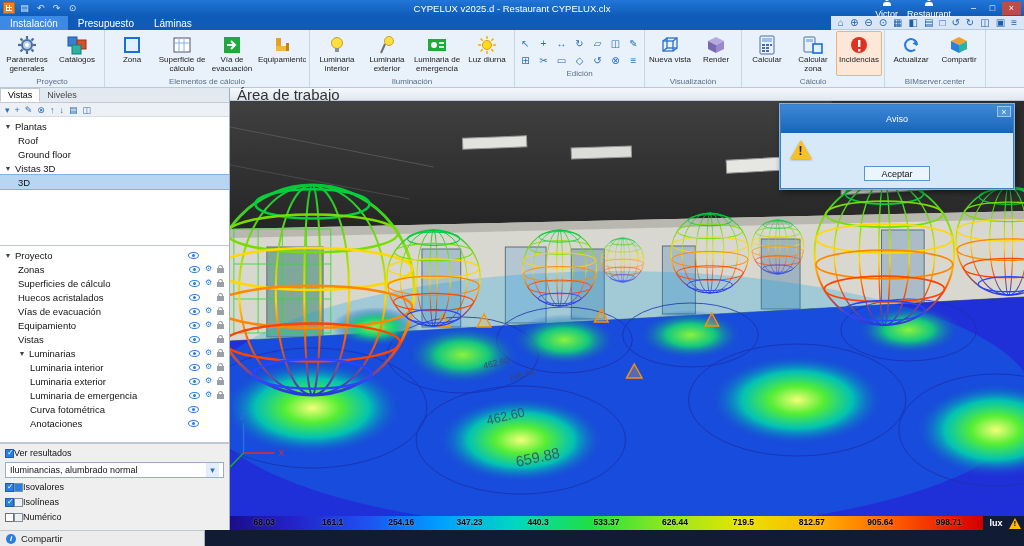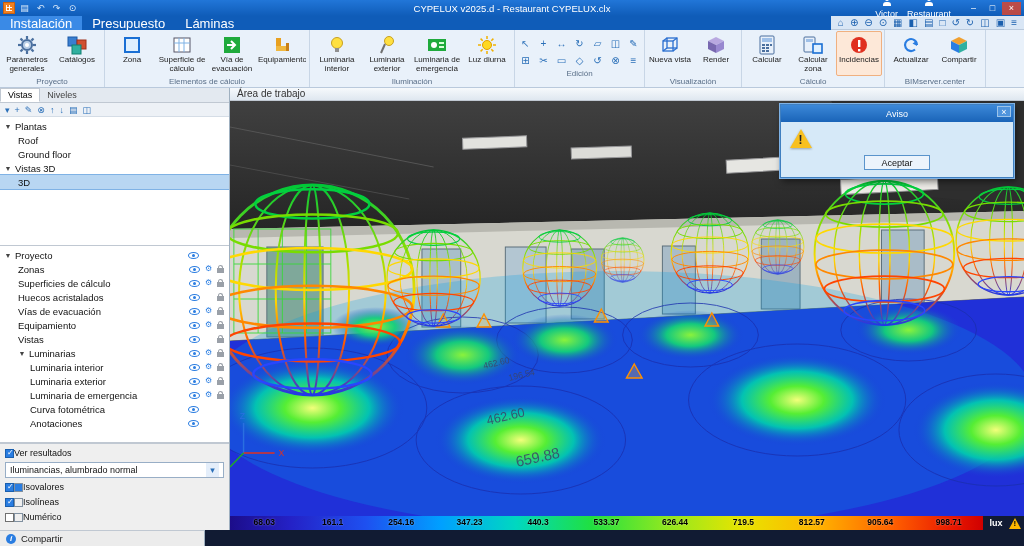--- a/index.html
+++ b/index.html
@@ -18,21 +18,21 @@
   .chip { display:flex; align-items:center; gap:3px;flex-direction:column; }
   .person { width:8px; height:9px; position:relative; display:inline-block; }
   .person::before { content:""; position:absolute; top:0; left:2px; width:4px; height:4px; border-radius:50%; background:#fff; }
   .person::after { content:""; position:absolute; bottom:0; left:0; width:8px; height:4px; border-radius:3px 3px 0 0; background:#fff; }
   .winbtns { display:flex; margin-left:4px; }
   .winbtn { width:19px; height:13px; display:flex; align-items:center; justify-content:center; font-size:9px; color:#fff; }
   .winbtn.close { background:rgba(215,70,50,.85); }
 
   
   .menubar { height:14px; background:#0f5cb8; display:flex; align-items:stretch; flex:0 0 auto; }
-  .mtab { padding:0 10px; color:#fff; font-size:13px; display:flex; align-items:center; }
+  .mtab { padding:0 10px; color:#fff; font-size:10px; display:flex; align-items:center; }
   .mtab.active { background:#3a8ae6; }
   .quickbar { margin-left:auto; background:#d9e6f5; border-bottom:1px solid #b9c9dc; display:flex; align-items:center; gap:6px; padding:0 7px; color:#1a5fae; font-size:10px; }
   .qic { cursor:default; }
 
   
   .ribbon { height:58px; background:#e9f1fa; border-bottom:1px solid #b9c9dc; display:flex; overflow:hidden; flex:0 0 auto; }
   .rgroup { display:flex; flex-direction:column; border-right:1px solid #c8d6e6; padding:1px 2px 0; }
   .rbuttons { flex:1; display:flex; align-items:flex-start; }
   .rbtn { width:50px; display:flex; flex-direction:column; align-items:center; gap:1px; padding-top:2px; border:1px solid transparent; border-radius:2px; }
   .rbtn.hl { background:#fde8d8; border-color:#f0b080; }
@@ -67,42 +67,42 @@
   .cbrow { display:flex; align-items:center; gap:0; height:12px; }
   .cb { width:9px; height:9px; border:1px solid #707070; background:#fff; display:inline-block; position:relative; flex:0 0 auto; }
   .cb.checked { background:#2a7de1; border-color:#1a5fae; }
   .cb.checked::after { content:"✓"; position:absolute; left:1px; top:-2px; color:#fff; font-size:8px; }
   .swatch { width:9px; height:9px; border:1px solid #8090a0; display:inline-block; flex:0 0 auto; }
   .selectbox { height:16px; background:#fff; border:1px solid #98aec6; display:flex; align-items:center; font-size:9px; padding:0 4px; color:#111; }
   .selectbox .caret { margin-left:auto; color:#2a6fb8; background:#e4eefa; width:13px; text-align:center; align-self:stretch; display:flex; align-items:center; justify-content:center; }
 
   
   .workspace { flex:1; display:flex; flex-direction:column; position:relative; min-width:0; }
-  .ws-header { height:13px; background:linear-gradient(#f6f9fc,#dfe7f0); border-bottom:1px solid #c0c8d2; font-size:10px; color:#333; display:flex; padding:0 7px; flex:0 0 auto; }
+  .ws-header { height:13px; background:linear-gradient(#f6f9fc,#dfe7f0); border-bottom:1px solid #c0c8d2; font-size:15px; color:#333; display:flex; align-items:center; padding:0 7px; flex:0 0 auto; }
   .viewport { flex:1; position:relative; background:#141414; overflow:hidden; }
   .scene { position:absolute; inset:0; width:100%; height:100%; }
 
   
   .scalebar { height:14px; display:flex; background:#111b33; flex:0 0 auto; }
   .scale-grad { flex:1; position:relative;
     background:linear-gradient(to right,#1c0d8a 0%,#2421c6 8%,#1e50f0 18%,#00a0ff 28%,#00d8c0 38%,#20e040 48%,#90e820 58%,#e8e400 68%,#ffb400 78%,#ff6000 88%,#e81800 96%,#d00000 100%); }
   .scale-label { position:absolute; top:1px; font-size:8.5px; color:#000; font-weight:bold; transform:translateX(-50%); white-space:nowrap; text-shadow:0 0 2px rgba(255,255,255,.45); }
   .lux { width:26px; color:#fff; font-size:9px; font-weight:bold; display:flex; align-items:center; justify-content:center; background:#111b33; }
   .warn-tri { width:0; height:0; border-left:6px solid transparent; border-right:6px solid transparent; border-bottom:11px solid #ffb800; position:relative; align-self:center; margin-right:3px; }
   .warn-tri::after { content:"!"; position:absolute; left:-1.5px; top:1px; font-size:8px; color:#000; font-weight:bold; }
 
   
   .bottombar { height:16px; display:flex; flex:0 0 auto; }
   .bb-left { width:205px; background:#ececec; border-top:1px solid #c0c8d2; border-right:1px solid #9fb0c0; display:flex; align-items:center; gap:5px; padding:0 6px; font-size:9.5px; color:#222; }
   .info-ic { width:10px; height:10px; border-radius:50%; background:#2a7de1; color:#fff; font-size:8px; font-weight:bold; font-style:italic; display:flex; align-items:center; justify-content:center; }
   .bb-right { flex:1; background:#111b33; }
 
   
   .dialog { position:absolute; top:3px; right:10px; width:234px; background:#d6e9f8; border:1px solid #3f7fc0; box-shadow:0 0 0 1px #7fb2e5, 2px 3px 7px rgba(0,0,0,.55); z-index:6; }
-  .dialog-title { height:17px; background:linear-gradient(#3c88d8,#1a64b8); color:#fff; font-size:9px; display:flex; align-items:center; justify-content:center; position:relative; }
+  .dialog-title { height:28px; background:linear-gradient(#3c88d8,#1a64b8); color:#fff; font-size:9px; display:flex; align-items:center; justify-content:center; position:relative; }
   .dialog-close { position:absolute; right:2px; top:1px; width:14px; height:11px; background:#4f94dd; color:#fff; font-size:9px; line-height:10px; text-align:center; border:1px solid #9cc4ea; }
   .dialog-body { padding:7px 9px 4px; display:flex; gap:9px; align-items:center; }
   .dlg-warn { width:0; height:0; border-left:11px solid transparent; border-right:11px solid transparent; border-bottom:19px solid #f8c020; position:relative; flex:0 0 auto; filter:drop-shadow(0 1px 1px rgba(0,0,0,.3)); }
   .dlg-warn::after { content:"!"; position:absolute; left:-2.5px; top:4px; font-size:12px; font-weight:bold; color:#222; }
   .dialog-msg { font-size:9px; color:#10203a; line-height:1.3; flex:1; }
   .dialog-btnrow { display:flex; justify-content:center; padding:3px 0 7px; }
   .dialog-btn { min-width:66px; height:15px; background:#ecf4fc; border:1px solid #5a94cc; font-size:9px; display:flex; align-items:center; justify-content:center; color:#111; }
 </style>
 </head>
 <body>

